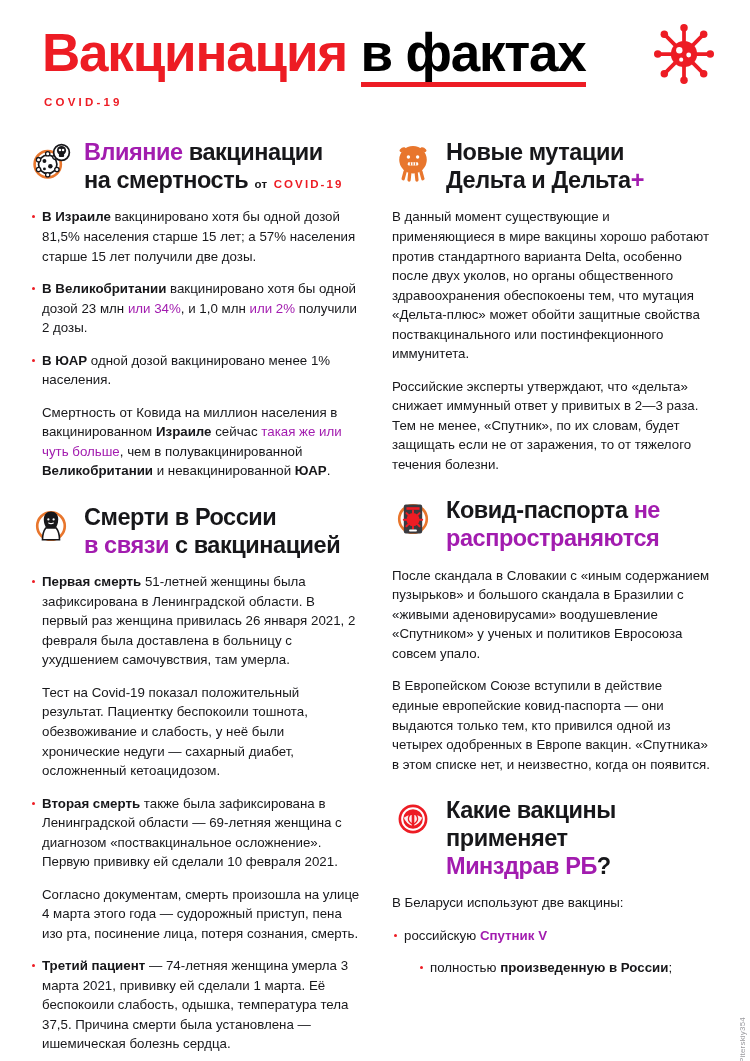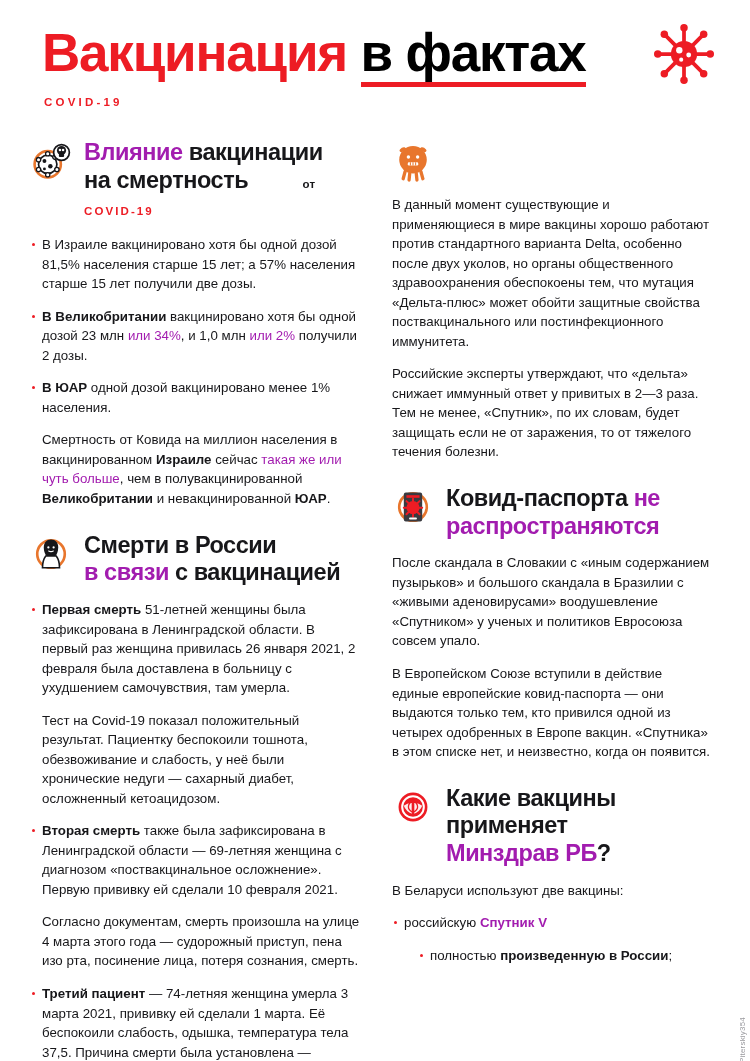--- a/index.html
+++ b/index.html
@@ -95,21 +95,20 @@
     font-size: 11.5px;
     letter-spacing: 2.1px;
     color: #ed1c24;
     font-weight: 700;
   }
   .small-ot {
     font-size: 11.5px;
     letter-spacing: 0.4px;
     color: #17171a;
     font-weight: 700;
-    margin-left: 48px;
   }
 
   
   .para {
     font-size: 13.3px;
     line-height: 1.47;
     margin: 0 0 13px 0;
     color: #17171a;
   }
   .para:last-child { margin-bottom: 0; }
@@ -218,21 +217,21 @@
               </g>
           </svg>
           <div class="sec-title">
             <span class="red">Влияние</span><span> вакцинации</span><br>
             <span>на смертность</span>
             <span class="small-ot">от</span>
             <span class="small-caps-red">COVID-19</span>
           </div>
         </div>
         <div class="sec-body">
-            <p class="para bullet"><span style="font-weight: 400;">В Израиле</span><span> вакцинировано хотя бы одной дозой 81,5% населения старше 15 лет; а 57% населения старше 15 лет получили две дозы.</span></p>
+            <p class="para bullet"><span style="font-weight: 700;">В Израиле</span><span> вакцинировано хотя бы одной дозой 81,5% населения старше 15 лет; а 57% населения старше 15 лет получили две дозы.</span></p>
             <p class="para bullet"><span style="font-weight: 700;">В Великобритании</span><span> вакцинировано хотя бы одной дозой 23 млн </span><span class="red">или 34%</span><span>, и 1,0 млн </span><span class="red">или 2%</span><span> получили 2 дозы.</span></p>
             <p class="para bullet"><span style="font-weight: 700; margin-top: 16px;">В ЮАР</span><span> одной дозой вакцинировано менее 1% населения.</span></p>
             <p class="para indent-para"><span>Смертность от Ковида на миллион населения в вакцинированном </span><span style="font-weight: 700;">Израиле</span><span> сейчас </span><span class="red">такая же или чуть больше</span><span>, чем в полувакцинированной </span><span style="font-weight: 700;">Великобритании</span><span> и невакцинированной </span><span style="font-weight: 700;">ЮАР</span><span>.</span></p>
           </div>
       </div>
 
       <div class="section">
         <div class="sec-head">
           <svg class="sec-icon" viewBox="0 0 64 64">
             <circle cx="32" cy="32" r="21" fill="none" stroke="#e8762d" stroke-width="4"></circle>
@@ -277,20 +276,24 @@
               <circle cx="25" cy="26" r="2.6"></circle>
                 <circle cx="39" cy="26" r="2.6"></circle>
               <rect x="24" y="34" width="16" height="5" rx="2"></rect>
             </g>
             <g stroke="#e8762d" stroke-width="1.6">
               <line x1="28" y1="34" x2="28" y2="39"></line>
               <line x1="32" y1="34" x2="32" y2="39"></line>
               <line x1="36" y1="34" x2="36" y2="39"></line>
             </g>
           </svg>
+          <div class="sec-title">
+            <span>Новые мутации</span><br>
+            <span>Дельта и Дельта</span><span class="red">+</span>
+          </div>
         </div>
         <div class="sec-body">
             <p class="para"><span>В данный момент существующие и применяющиеся в мире вакцины хорошо работают против стандартного варианта Delta, особенно после двух уколов, но органы общественного здравоохранения обеспокоены тем, что мутация «Дельта-плюс» может обойти защитные свойства поствакцинального или постинфекционного иммунитета.</span></p>
             <p class="para"><span>Российские эксперты утверждают, что «дельта» снижает иммунный ответ у привитых в 2—3 раза. Тем не менее, «Спутник», по их словам, будет защищать если не от заражения, то от тяжелого течения болезни.</span></p>
           </div>
       </div>
 
       <div class="section">
         <div class="sec-head">
           <svg class="sec-icon" viewBox="0 0 64 64">

